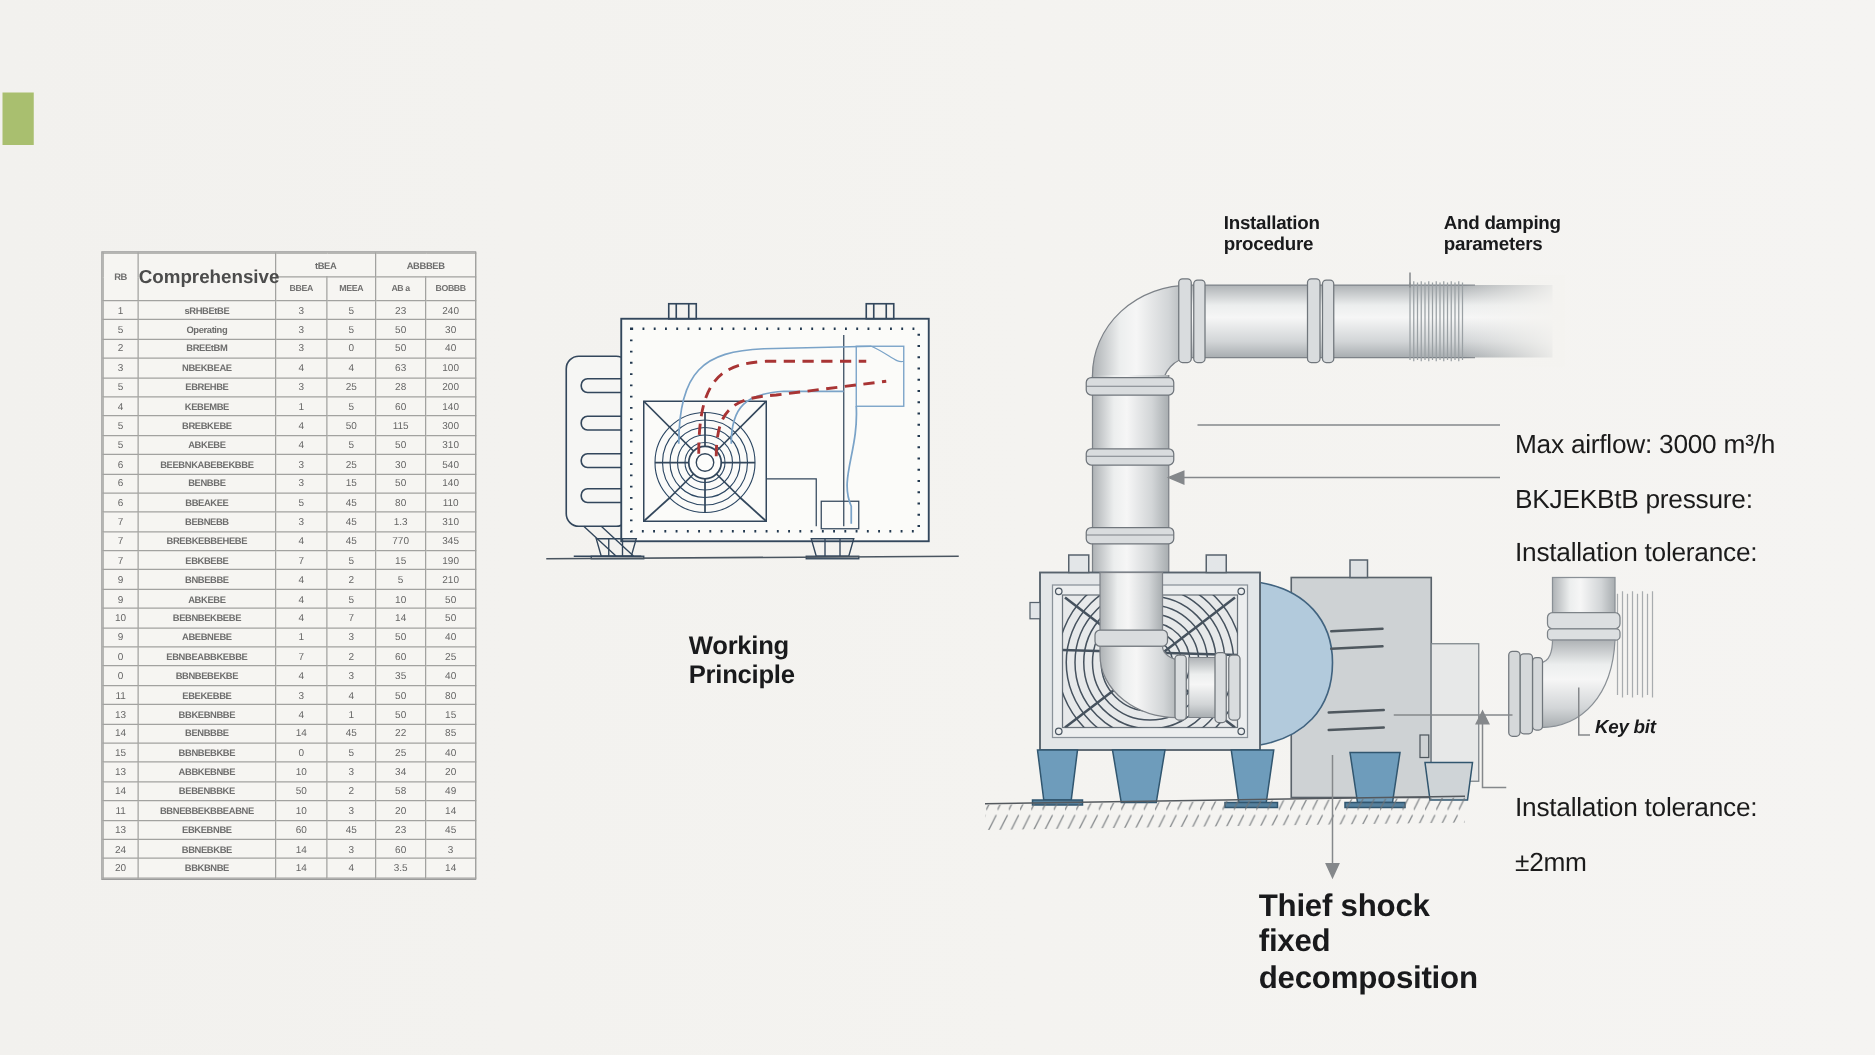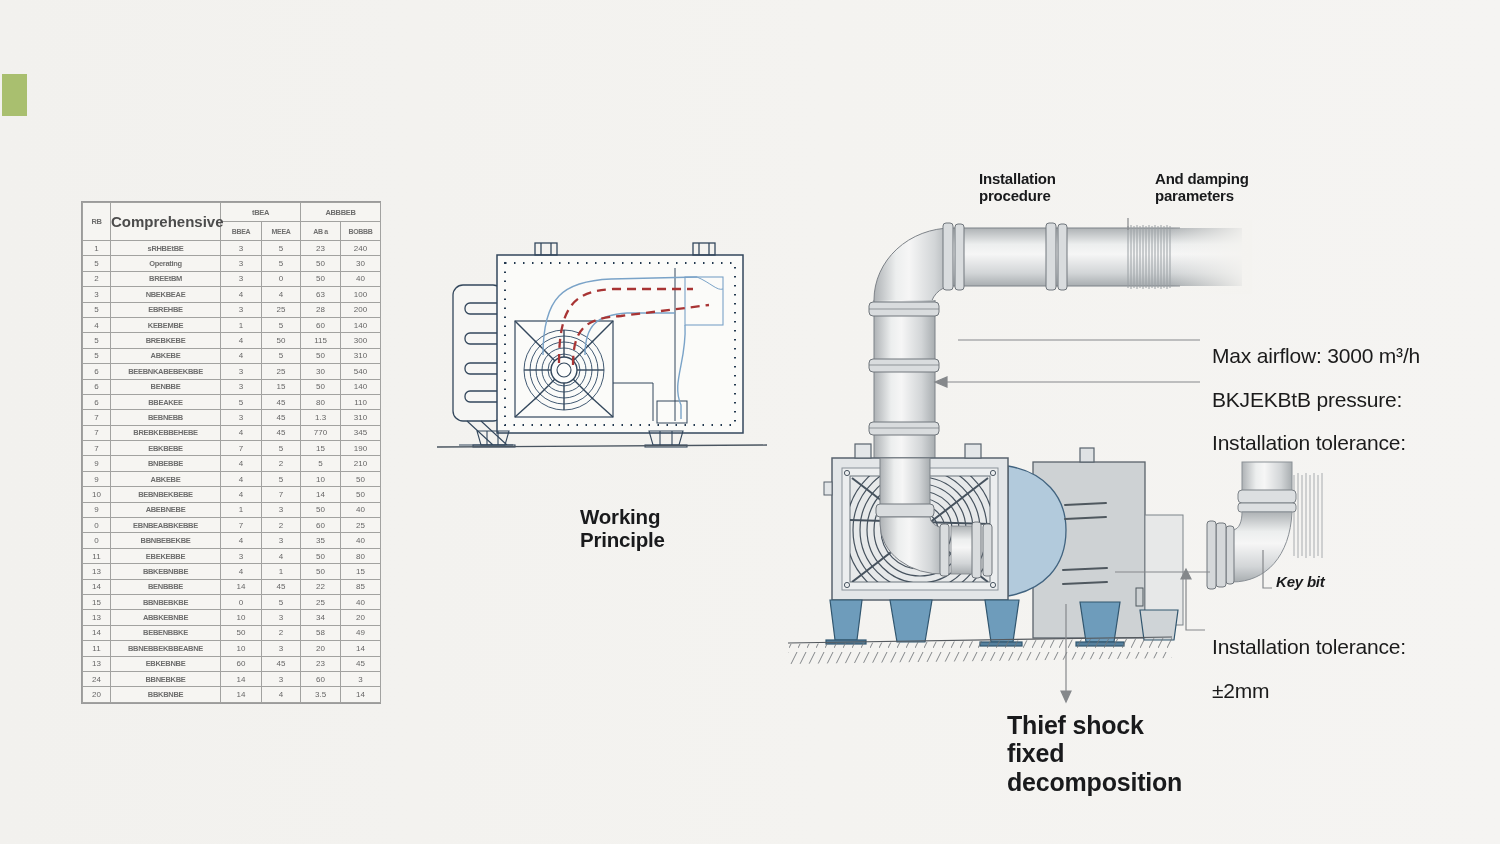--- a/index.html
+++ b/index.html
@@ -19,21 +19,21 @@
   .tblwrap{left:82px;top:202px;width:298px;background:#f6f5f2;box-shadow:0 0 0 1px #9b9b9b;}
   table.ptable{border-collapse:collapse;table-layout:fixed;width:298px;}
   .ptable th,.ptable td{border:0.8px solid #a2a2a0;text-align:center;vertical-align:middle;overflow:hidden;padding:0;color:#4c4c4c;}
   .ptable thead th{height:18px;}
   .ptable tbody td{height:14.4px;}
   .g{font-size:7.5px;font-weight:600;letter-spacing:-.3px;filter:blur(.5px);opacity:.8;color:#3f3f3f;white-space:nowrap;}
   .gs{font-size:7px;font-weight:600;letter-spacing:-.3px;filter:blur(.5px);opacity:.78;color:#454545;white-space:nowrap;}
   .num{font-size:8px;color:#4f4f4f;filter:blur(.35px);opacity:.85;}
   .comp{font-size:15px;font-weight:700;color:#3c3c3c;white-space:nowrap;overflow:visible!important;filter:blur(.2px);}
   
-  .wp-label{left:580px;top:505px;width:110px;}
+  .wp-label{left:551px;top:505px;width:110px;}
   .inst-label{left:979px;top:171px;width:138px;}
   .damp-label{left:1155px;top:171px;width:160px;}
   .specs{left:1212px;top:324px;width:230px;}
   .keybit{left:1276px;top:574px;font-style:italic;}
   .tol{left:1212px;top:615px;width:230px;}
   .thief{left:1007px;top:711px;width:200px;font-size:25px;}
 </style>
 </head>
 <body>
 

